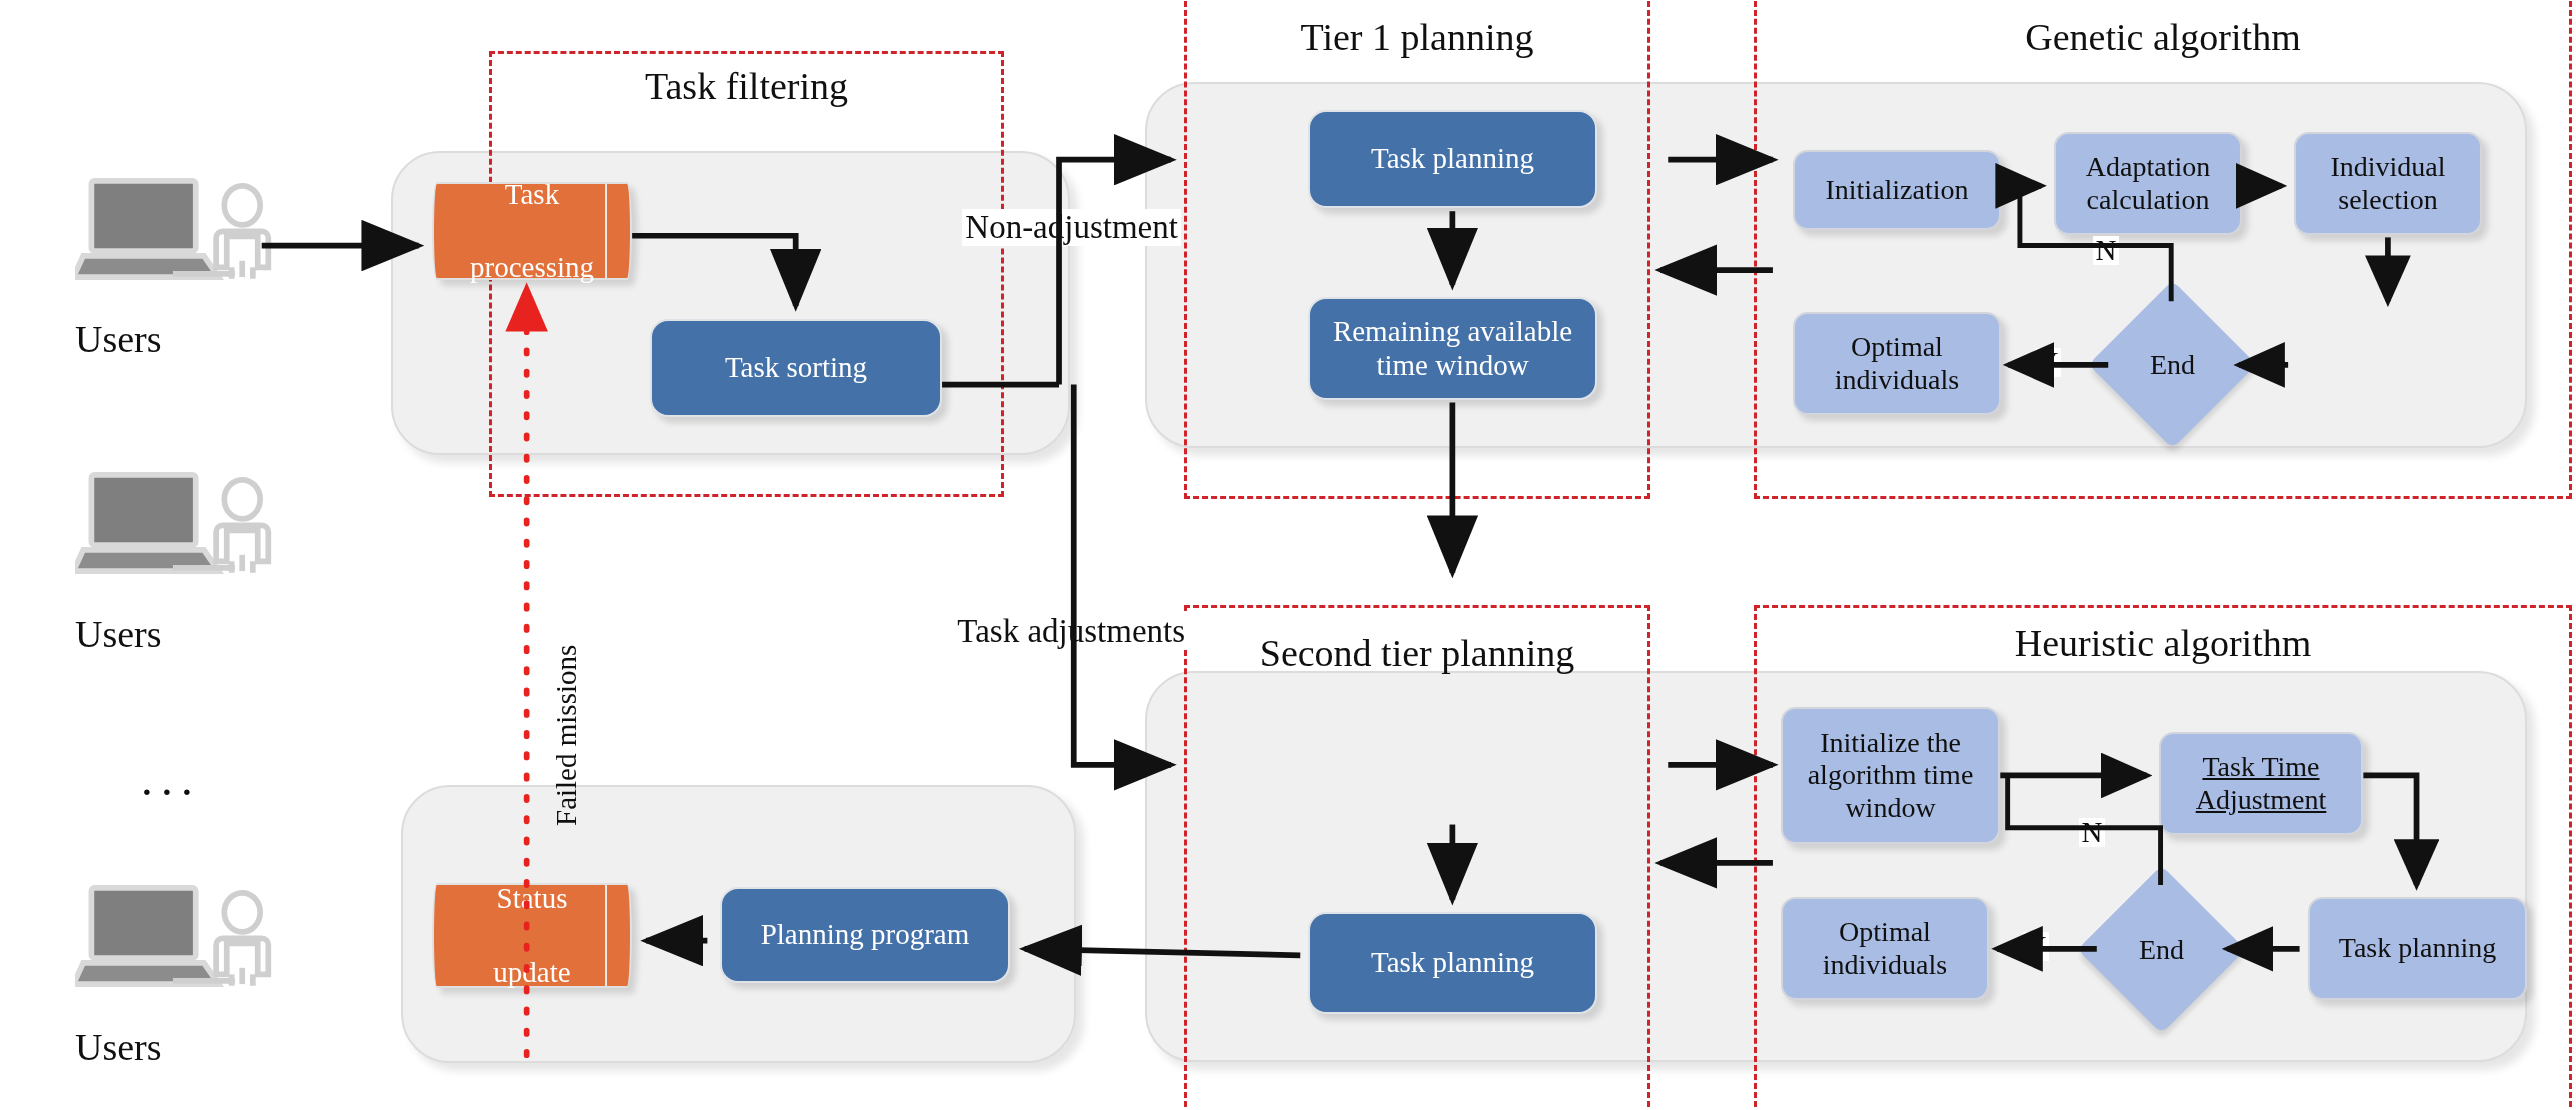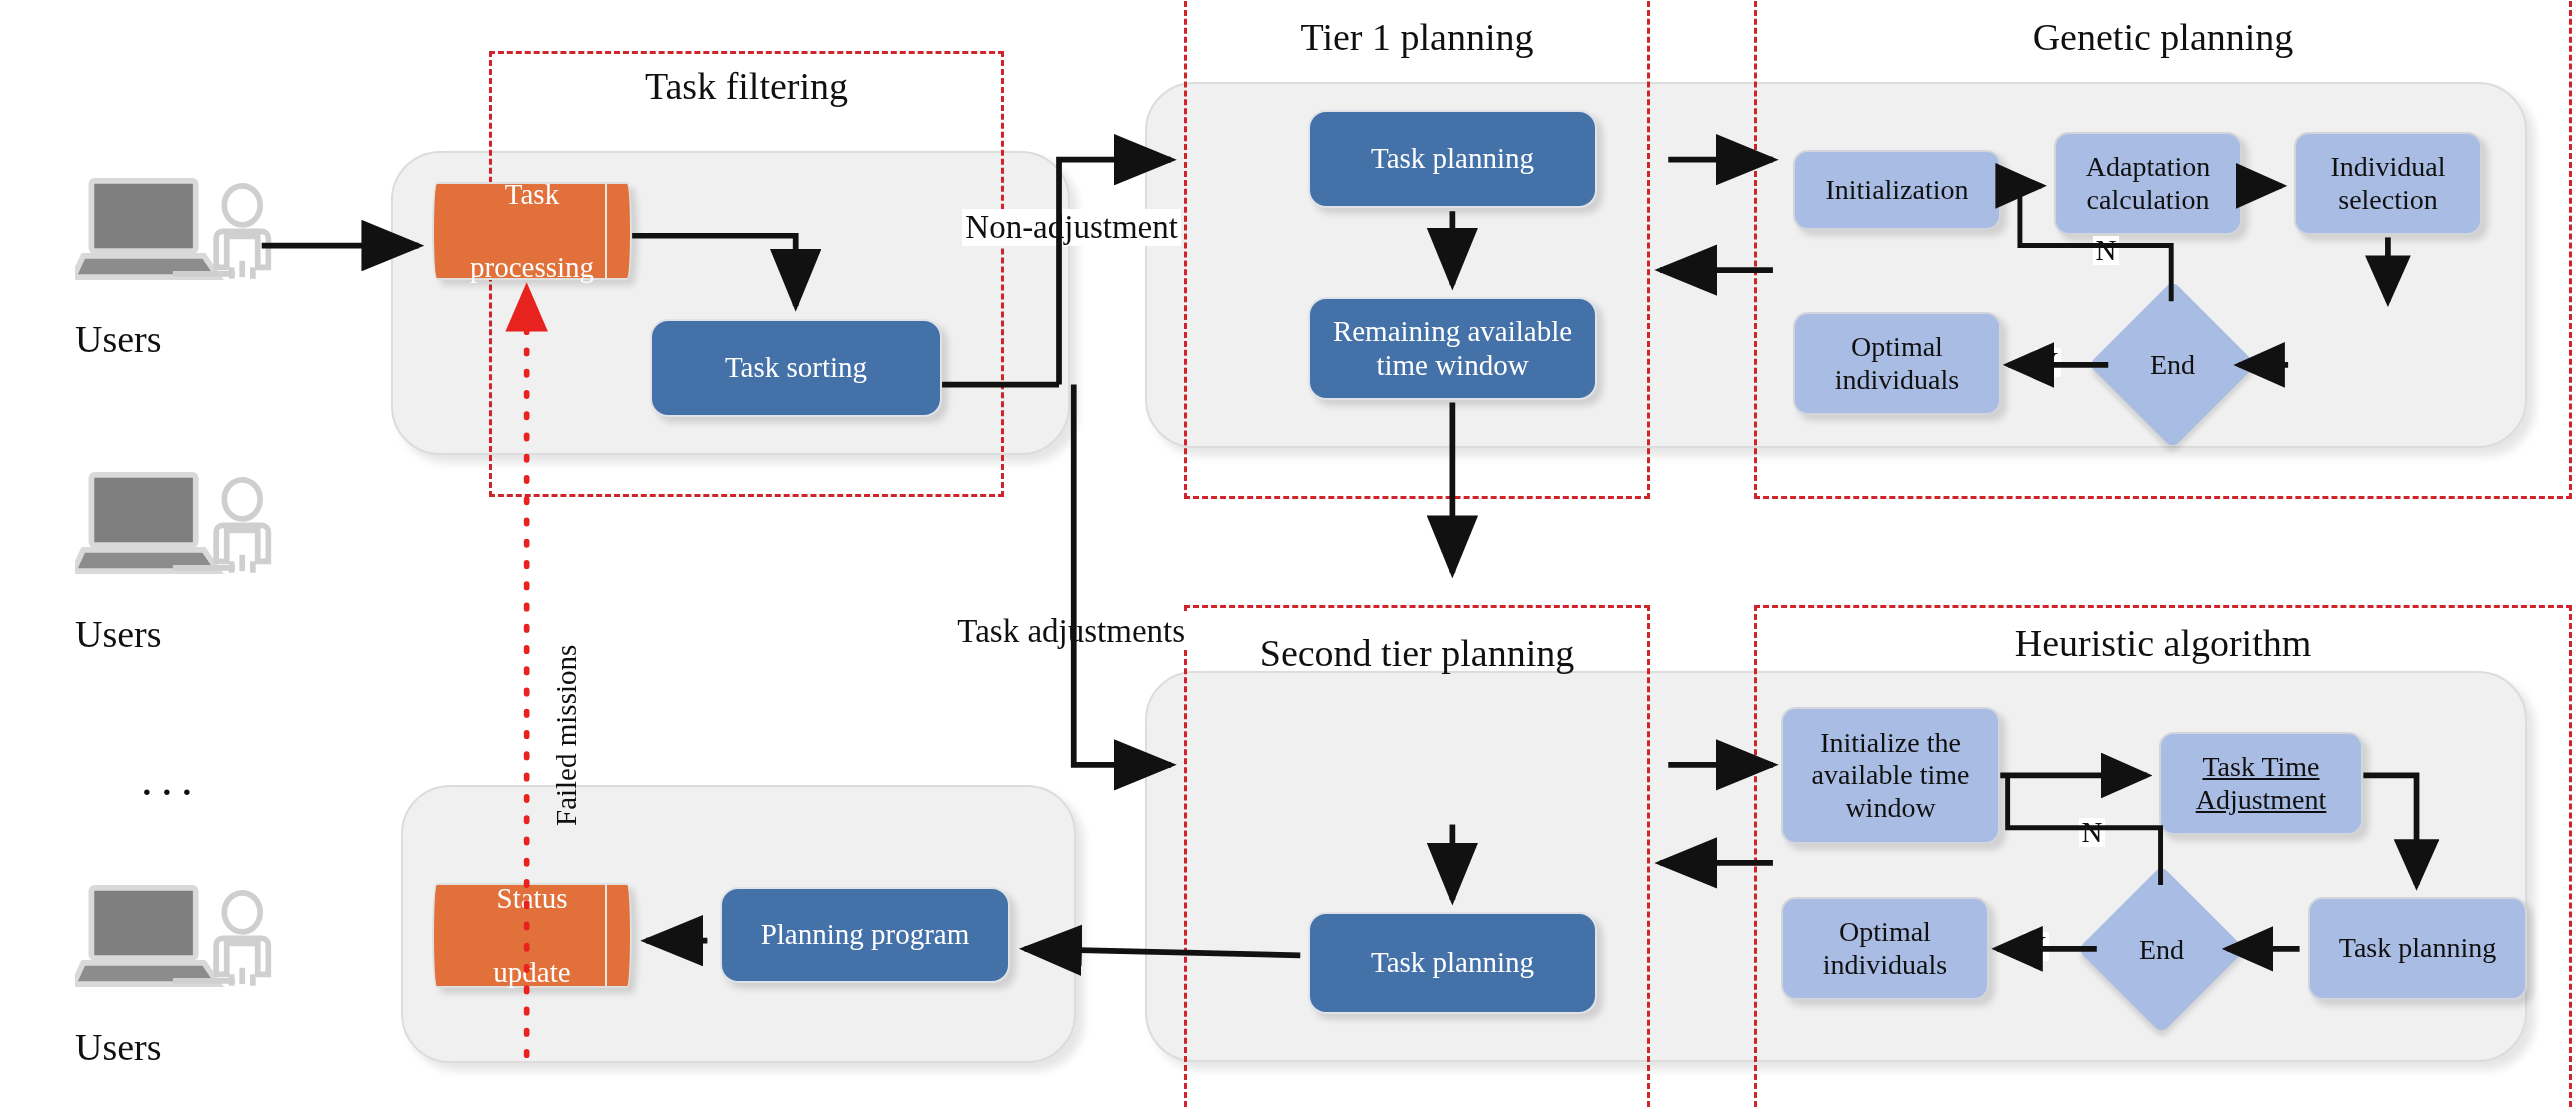--- a/index.html
+++ b/index.html
@@ -64,21 +64,21 @@
 
   <div class="dframe" style="left:489px;top:51px;width:515px;height:446px;">
     <div class="dframe-title" style="top:9.8px;">Task filtering</div>
   </div>
 
   <div class="dframe" style="left:1184px;top:-8.2px;width:466px;height:507px;">
     <div class="dframe-title" style="top:20.4px;">Tier 1 planning</div>
   </div>
 
   <div class="dframe" style="left:1754px;top:-8.2px;width:818px;height:507px;">
-    <div class="dframe-title" style="top:20.4px;">Genetic planning</div>
+    <div class="dframe-title" style="top:20.4px;">Genetic algorithm</div>
   </div>
 
   <div class="dframe" style="left:1184px;top:605px;width:466px;height:511px;">
     <div class="dframe-title" style="top:23px;">Second tier planning</div>
   </div>
 
   <div class="dframe" style="left:1754px;top:605px;width:818px;height:511px;">
     <div class="dframe-title" style="top:13px;">Heuristic algorithm</div>
   </div>
 
@@ -182,21 +182,21 @@
     <span>End</span>
   </div>
 
 
   <div class="node blue" style="left:1308px;top:912px;width:289px;height:102px;">
     <span>Task planning</span>
   </div>
 
   <div class="node lblue" style="left:1781px;top:707px;width:219px;height:137px;flex-direction:column;">
     <span>Initialize the</span>
-    <span>available time</span>
+    <span>algorithm time</span>
     <span>window</span>
   </div>
 
   <div class="node lblue" style="left:2159px;top:732px;width:204px;height:103px;flex-direction:column;text-decoration:underline;">
     <span>Task Time</span>
     <span>Adjustment</span>
   </div>
 
   <div class="node lblue" style="left:2308px;top:897px;width:219px;height:103px;">
     <span>Task planning</span>

